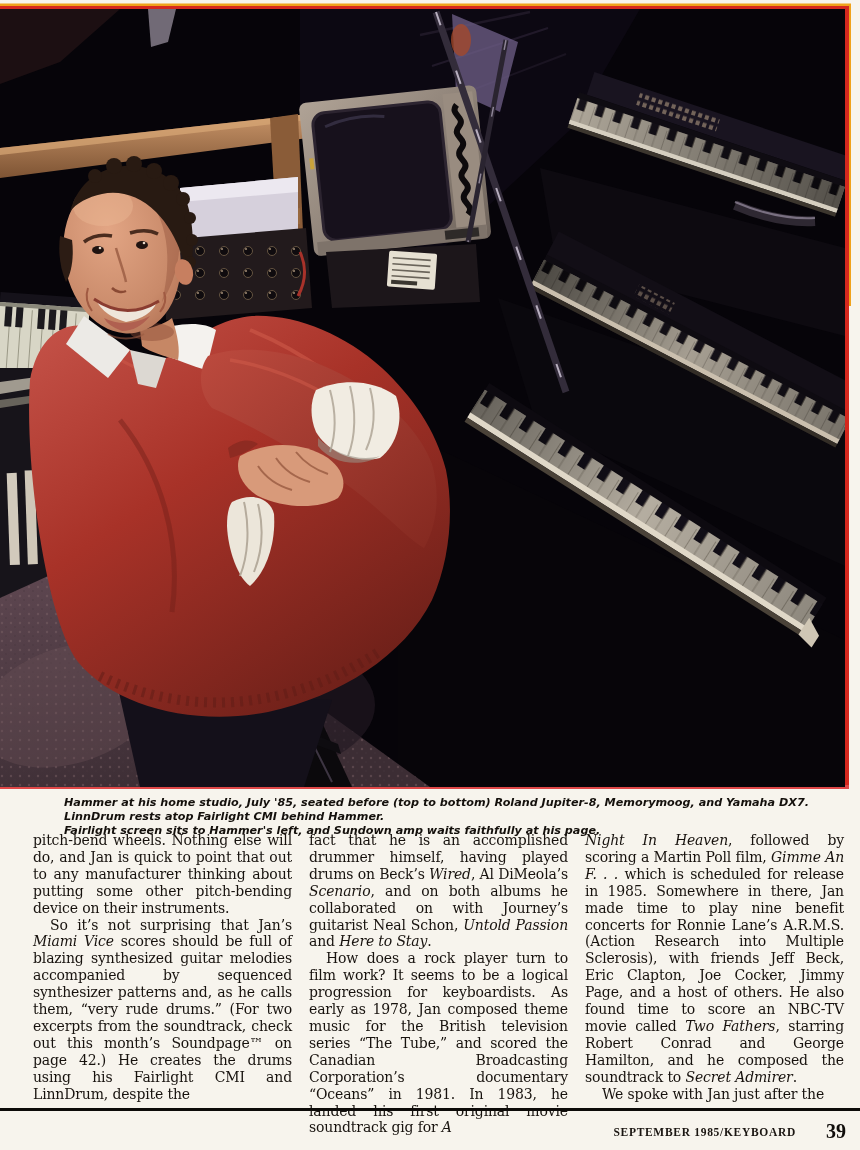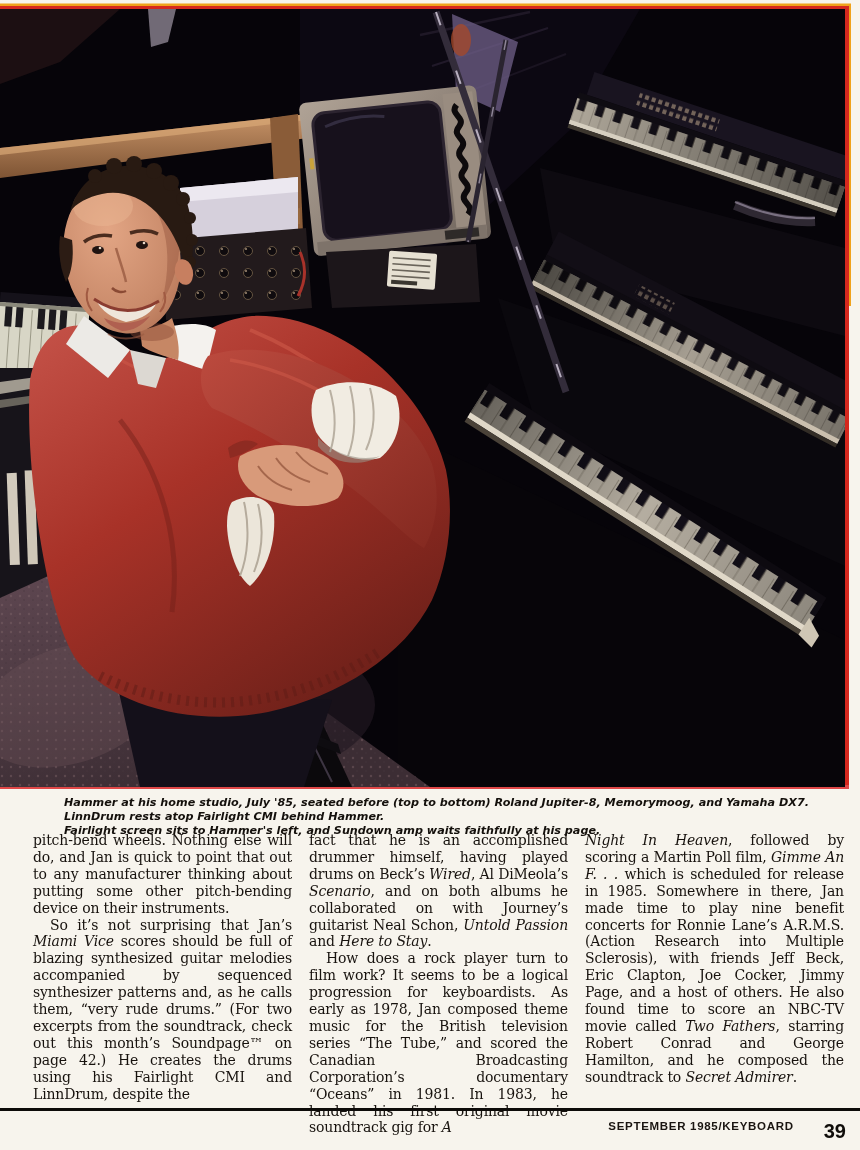--- a/index.html
+++ b/index.html
@@ -26,22 +26,22 @@
     letter-spacing:-0.15px;
   }
   .col p{margin:0;}
   .col p.indent{text-indent:17px;}
   .ital{font-style:italic;}
   .bottom-rule{
     position:absolute;left:0;top:1108px;width:860px;height:3px;background:#0d0b09;
   }
   .footer{
     position:absolute;right:14px;top:1120px;
-    display:flex;align-items:flex-start;gap:30px;
-    font-family:Liberation Sans, sans-serif;
+    display:flex;align-items:center;gap:30px;
+    font-family:Liberation Serif, serif;
   }
   .footer .issue{font-size:11.5px;font-weight:600;letter-spacing:0.7px;color:#1a1511;}
   .footer .pagenum{font-size:20px;font-weight:700;color:#100d0a;}
 </style>
 </head>
 <body>
 
 <div class="photo-wrap">
 <svg width="860" height="793" viewBox="0 0 860 793" xmlns="http://www.w3.org/2000/svg">
   <defs>
@@ -352,20 +352,21 @@
   <div class="col">
       <p class=""><span>pitch-bend wheels. Nothing else will do, and Jan is quick to point that out to any manufacturer thinking about putting some other pitch-bending device on their instruments.</span></p>
       <p class="indent"><span>So it’s not surprising that Jan’s </span><span class="ital">Miami Vice</span><span> scores should be full of blazing synthesized guitar melodies accompanied by sequenced synthesizer patterns and, as he calls them, “very rude drums.” (For two excerpts from the soundtrack, check out this month’s Soundpage™ on page 42.) He creates the drums using his Fairlight CMI and LinnDrum, despite the</span></p>
     </div>
   <div class="col">
       <p class=""><span>fact that he is an accomplished drummer himself, having played drums on Beck’s </span><span class="ital">Wired</span><span>, Al DiMeola’s </span><span class="ital">Scenario</span><span>, and on both albums he collaborated on with Journey’s guitarist Neal Schon, </span><span class="ital">Untold Passion</span><span> and </span><span class="ital">Here to Stay</span><span>.</span></p>
       <p class="indent"><span>How does a rock player turn to film work? It seems to be a logical progression for keyboardists. As early as 1978, Jan composed theme music for the British television series “The Tube,” and scored the Canadian Broadcasting Corporation’s documentary “Oceans” in 1981. In 1983, he landed his first original movie soundtrack gig for </span><span class="ital">A</span></p>
     </div>
   <div class="col">
       <p class=""><span class="ital">Night In Heaven</span><span>, followed by scoring a Martin Poll film, </span><span class="ital">Gimme An F. . .</span><span> which is scheduled for release in 1985. Somewhere in there, Jan made time to play nine benefit concerts for Ronnie Lane’s A.R.M.S. (Action Research into Multiple Sclerosis), with friends Jeff Beck, Eric Clapton, Joe Cocker, Jimmy Page, and a host of others. He also found time to score an NBC-TV movie called </span><span class="ital">Two Fathers</span><span>, starring Robert Conrad and George Hamilton, and he composed the soundtrack to </span><span class="ital">Secret Admirer</span><span>.</span></p>
+      <p class="indent"><span>We spoke with Jan just after the</span></p>
     </div>
 </div>
 
 <div class="bottom-rule"></div>
 <div class="footer">
   <span class="issue">SEPTEMBER 1985/KEYBOARD</span>
   <span class="pagenum">39</span>
 </div>
 
 </body></html>

